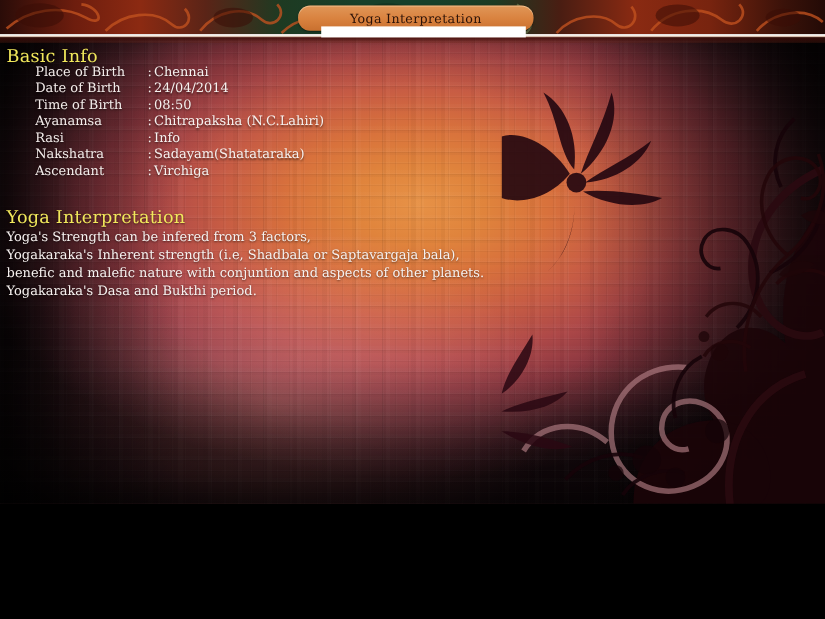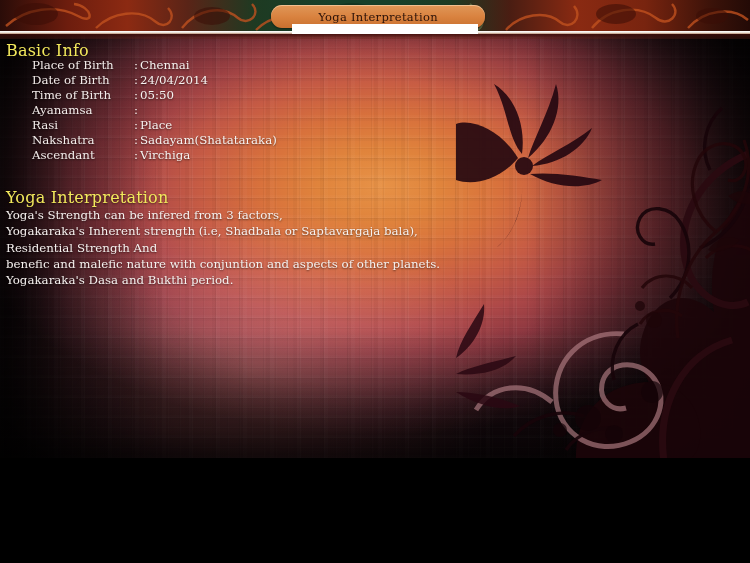--- a/index.html
+++ b/index.html
@@ -354,49 +354,49 @@
         <span class="info-value">Chennai</span>
       </div>
       <div class="info-row">
         <span class="info-label">Date of Birth</span>
         <span class="info-sep">:</span>
         <span class="info-value">24/04/2014</span>
       </div>
       <div class="info-row">
         <span class="info-label">Time of Birth</span>
         <span class="info-sep">:</span>
-        <span class="info-value">05:50</span>
+        <span class="info-value">08:50</span>
       </div>
       <div class="info-row">
         <span class="info-label">Ayanamsa</span>
         <span class="info-sep">:</span>
+        <span class="info-value">Chitrapaksha (N.C.Lahiri)</span>
       </div>
       <div class="info-row">
         <span class="info-label">Rasi</span>
         <span class="info-sep">:</span>
-        <span class="info-value">Place</span>
+        <span class="info-value">Info</span>
       </div>
       <div class="info-row">
         <span class="info-label">Nakshatra</span>
         <span class="info-sep">:</span>
         <span class="info-value">Sadayam(Shatataraka)</span>
       </div>
       <div class="info-row">
         <span class="info-label">Ascendant</span>
         <span class="info-sep">:</span>
         <span class="info-value">Virchiga</span>
       </div>
     </div>
 
     <div class="section-heading" id="yoga-heading">Yoga Interpretation</div>
 
     <div class="yoga-body">
       <div class="yoga-line">Yoga's Strength can be infered from 3 factors,</div>
       <div class="yoga-line">Yogakaraka's Inherent strength (i.e, Shadbala or Saptavargaja bala),</div>
-      <div class="yoga-line">Residential Strength And</div>
       <div class="yoga-line">benefic and malefic nature with conjuntion and aspects of other planets.</div>
       <div class="yoga-line">Yogakaraka's Dasa and Bukthi period.</div>
     </div>
 
   </div>
 
   <div class="footer">
     <div class="page-dots">
       <span class="dot"></span>
       <span class="dot"></span>

